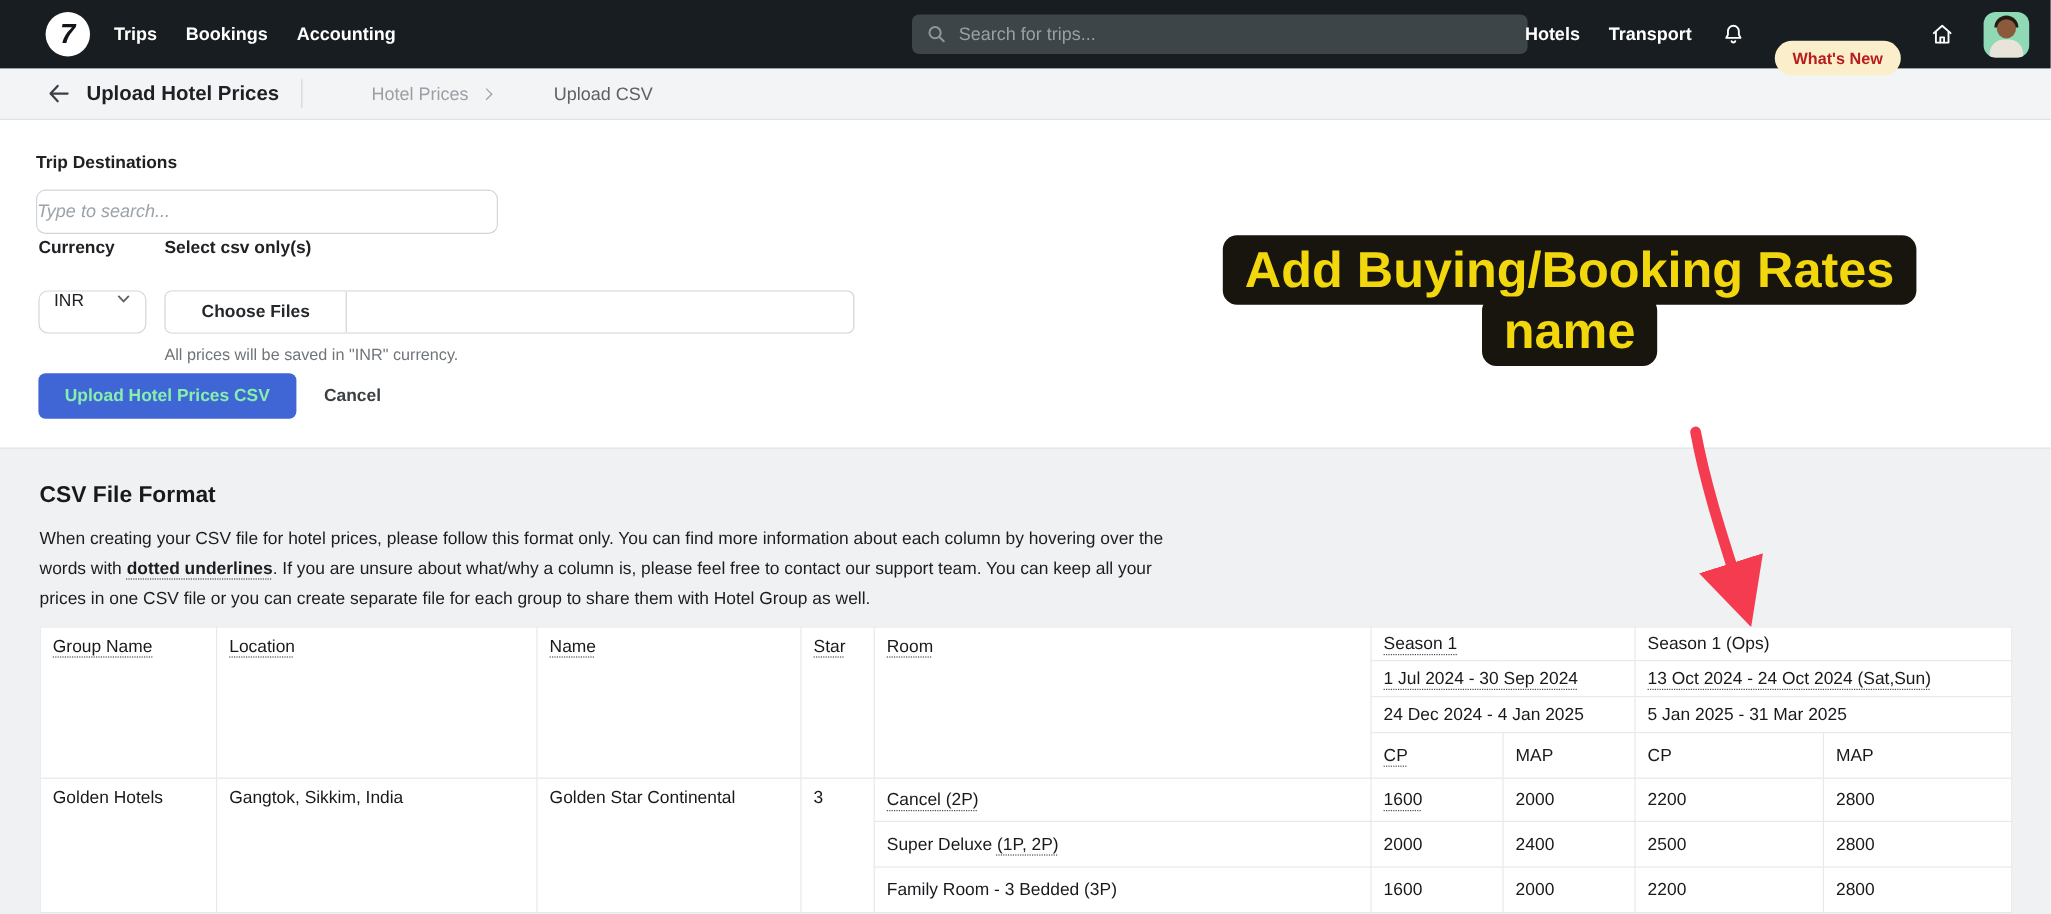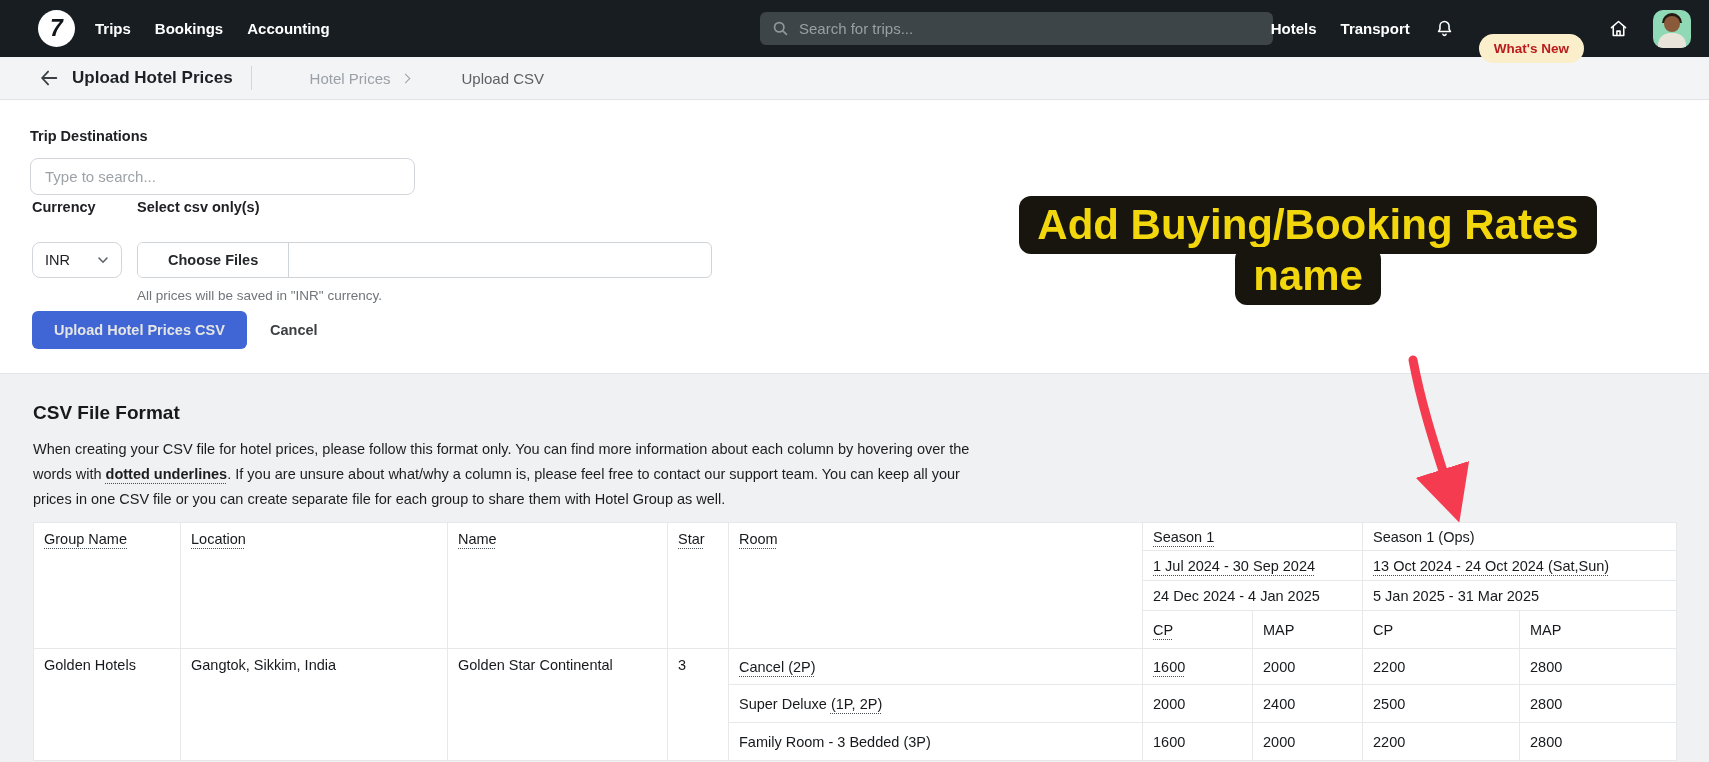--- a/index.html
+++ b/index.html
@@ -31,34 +31,34 @@
   .back-btn { margin-left:36px; width:26px; height:26px; display:flex; align-items:center; justify-content:center; cursor:pointer; }
   .page-title { margin-left:10px; font-size:17px; font-weight:700; color:#1d2125; }
   .vdivider { width:1px; height:24px; background:#d4d7da; margin:0 18px; }
   .crumb { font-size:15px; color:#9aa0a5; cursor:pointer;padding-left:40px; }
   .crumb.current { color:#5c6165; }
   .crumb-sep { width:7px; height:7px; border-right:1.5px solid #9aa0a5; border-top:1.5px solid #9aa0a5;
                transform:rotate(45deg); margin:0 12px; }
   
   .lbl { position:absolute; font-size:14.5px; font-weight:700; color:#202124; }
   .dest-input { position:absolute; left:30px; top:158px; width:385px; height:37px; border:1px solid #d2d6da;
-                border-radius:8px; background:#fff; display:flex; align-items:center; padding:0 14px;
-                font-size:15px; color:#9ca3a8; }
+                border-radius:8px; background:#fff; display:flex; align-items:center; padding:0 0;
+                font-size:15px; color:#9ca3a8;font-style:italic; }
   .currency-select { position:absolute; left:32px; top:242px; width:90px; height:36px; border:1px solid #d2d6da;
-                     border-radius:8px; background:#fff; display:flex; align-items:center; justify-content:space-between;
+                     border-radius:8px; background:#fff; display:flex; align-items:flex-start; justify-content:space-between;
                      padding:0 12px; font-size:14.5px; color:#202124; cursor:pointer; }
   .file-input { position:absolute; left:137px; top:242px; width:575px; height:36px; border:1px solid #cfd4d9;
                 border-radius:6px; overflow:hidden; display:flex; align-items:stretch; cursor:pointer; }
   .file-btn { background:#fff; border-right:1px solid #cfd4d9; display:flex; align-items:center;
               padding:0 30px; font-size:14.5px; font-weight:700; color:#25282b; }
   .file-status { flex:1; background:#f1f3f4; display:flex; align-items:center; padding:0 18px;
                  font-size:14px; color:#3c4043; }
   .helper { position:absolute; left:137px; top:288px; font-size:13.5px; color:#70757a; }
   .btn-upload { position:absolute; left:32px; top:311px; height:38px; padding:0 22px; background:#3f66d4;
-                color:#e5e5e5; font-size:14.5px; font-weight:700; border:none; border-radius:6px;
+                color:#86efac; font-size:14.5px; font-weight:700; border:none; border-radius:6px;
                 display:flex; align-items:center; cursor:pointer; }
   .btn-cancel { position:absolute; left:270px; top:311px; height:38px; display:flex; align-items:center;
                 font-size:14.5px; font-weight:600; color:#3c4043; background:none; border:none; cursor:pointer; }
   
   .annotation { position:absolute; left:968px; top:196px; width:680px; display:flex; flex-direction:column;
                 align-items:center; z-index:30; pointer-events:none; }
   .ann-line { background:#17150d; color:#f2d70d; font-weight:800; font-size:42px; line-height:1.05;
               padding:7px 18px; border-radius:12px; white-space:nowrap; }
   .ann-line + .ann-line { margin-top:-7px; }
   .arrow-overlay { position:absolute; left:1380px; top:350px; width:120px; height:172px; z-index:29; pointer-events:none; }

